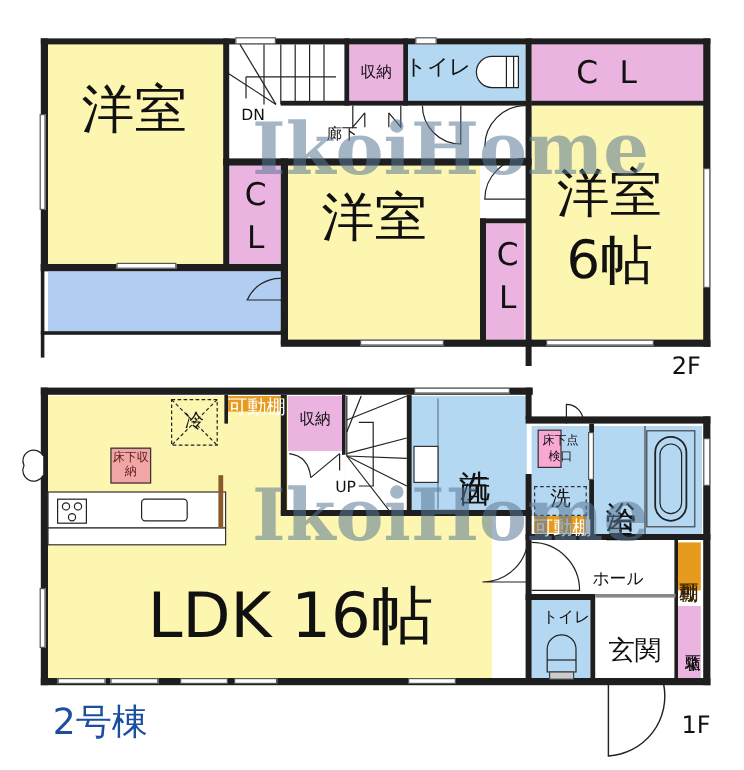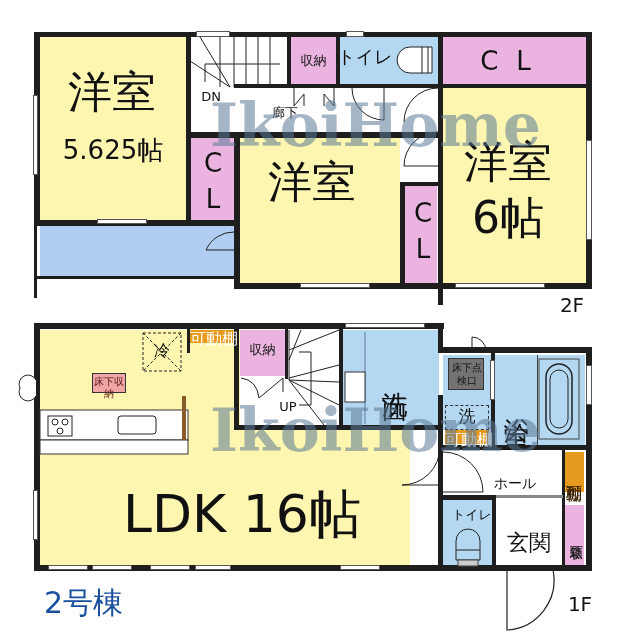--- a/index.html
+++ b/index.html
@@ -92,21 +92,20 @@
     <path d="M38 4 A30 30 0 0 0 10 22 L38 22 M38 22 A20 20 0 0 1 38 48" stroke="#222" fill="none" stroke-width="1"></path>
   </svg>
 
   <svg style="left:392px;top:45px;" width="44" height="30">
     <path d="M40 2 H18 A13 13 0 0 0 18 28 H40 Z" stroke="#222" fill="#fff" stroke-width="1"></path>
     <line x1="30" y1="2" x2="30" y2="28" stroke="#222" stroke-width="1"></line>
     <line x1="36" y1="2" x2="36" y2="28" stroke="#222" stroke-width="1"></line>
   </svg>
 
   <div class="lbl big" style="left:52px;top:70px;width:120px;">洋室</div>
-  <div class="lbl med" style="left:40px;top:137px;width:146px;">5.625帖</div>
   <div class="lbl big" style="left:252px;top:160px;width:120px;">洋室</div>
   <div class="lbl big" style="left:448px;top:140px;width:120px;">洋室</div>
   <div class="lbl big" style="left:448px;top:196px;width:120px;">6帖</div>
   <div class="lbl med vert" style="left:196px;top:148px;width:30px;height:65px;letter-spacing:6px;">CL</div>
   <div class="lbl med vert" style="left:406px;top:198px;width:30px;height:70px;letter-spacing:6px;">CL</div>
   <div class="lbl med" style="left:443px;top:48px;width:143px;letter-spacing:18px;">CL</div>
   <div class="lbl sm" style="left:291px;top:54px;width:45px;">収納</div>
   <div class="lbl med" style="left:335px;top:48px;width:60px;font-size:18px;">トイレ</div>
   <div class="lbl sm" style="left:255px;top:106px;width:60px;">廊下</div>
   <div class="lbl sm" style="left:196px;top:90px;width:30px;">DN</div>
@@ -170,21 +169,21 @@
     <rect x="78" y="6" width="38" height="18" rx="3" fill="none" stroke="#222" stroke-width="1"></rect>
     <rect x="142" y="-14" width="4" height="44" fill="#8a5a2a"></rect>
   </svg>
   <svg style="left:142px;top:332px;" width="40" height="40">
     <rect x="1" y="1" width="38" height="38" fill="none" stroke="#222" stroke-dasharray="3,2"></rect>
     <line x1="1" y1="1" x2="39" y2="39" stroke="#222" stroke-dasharray="3,2"></line>
     <line x1="39" y1="1" x2="1" y2="39" stroke="#222" stroke-dasharray="3,2"></line>
   </svg>
   <div class="lbl sm" style="left:142px;top:343px;width:40px;font-size:16px;">冷</div>
 
-  <div class="abs" style="left:92px;top:373px;width:34px;height:20px;border:1px solid #333;background:#f1a5a5;">
+  <div class="abs" style="left:92px;top:373px;width:34px;height:30px;border:1px solid #333;background:#f1a5a5;">
     <div class="lbl xs" style="left:1px;top:2px;width:30px;white-space:normal;line-height:12px;font-size:10px;color:#5a1a1a;">床下収納</div>
   </div>
 
   <svg style="left:239px;top:330px;" width="100" height="95">
     <line x1="50" y1="0" x2="50" y2="50" stroke="#222"></line>
     <line x1="50" y1="20" x2="100" y2="0" stroke="#222"></line>
     <line x1="50" y1="48" x2="100" y2="35" stroke="#222"></line>
     <line x1="50" y1="50" x2="100" y2="52" stroke="#222"></line>
     <line x1="50" y1="50" x2="100" y2="75" stroke="#222"></line>
     <line x1="50" y1="50" x2="85" y2="95" stroke="#222"></line>
@@ -193,21 +192,21 @@
     <path d="M60 22 H72 V75 H60" stroke="#222" fill="none"></path>
     <path d="M2 48 Q18 50 20 68 M20 68 L44 48 M44 48 V62" stroke="#222" fill="none"></path>
   </svg>
   <div class="lbl sm" style="left:276px;top:400px;width:24px;">UP</div>
 
   <svg style="left:343px;top:332px;" width="30" height="92">
     <line x1="22" y1="0" x2="22" y2="92" stroke="#5a7a9a"></line>
     <rect x="2" y="40" width="20" height="30" fill="#fff" stroke="#333"></rect>
   </svg>
 
-  <div class="abs" style="left:448px;top:358px;width:36px;height:32px;border:1px solid #333;background:#737373;">
+  <div class="abs" style="left:448px;top:358px;width:20px;height:32px;border:1px solid #333;background:#f9a8d4;">
     <div class="lbl xs" style="left:1px;top:2px;width:34px;white-space:normal;line-height:13px;font-size:10px;">床下点検口</div>
   </div>
   <div class="abs" style="left:445px;top:405px;width:44px;height:25px;border:1px dashed #333;"></div>
   <div class="lbl sm" style="left:445px;top:408px;width:44px;font-size:17px;">洗</div>
 
   <svg style="left:538px;top:358px;" width="42" height="82">
     <rect x="1" y="1" width="40" height="80" fill="none" stroke="#444"></rect>
     <rect x="8" y="6" width="26" height="70" rx="13" fill="none" stroke="#222" stroke-width="1.5"></rect>
     <rect x="12" y="12" width="18" height="58" rx="9" fill="none" stroke="#222"></rect>
   </svg>

